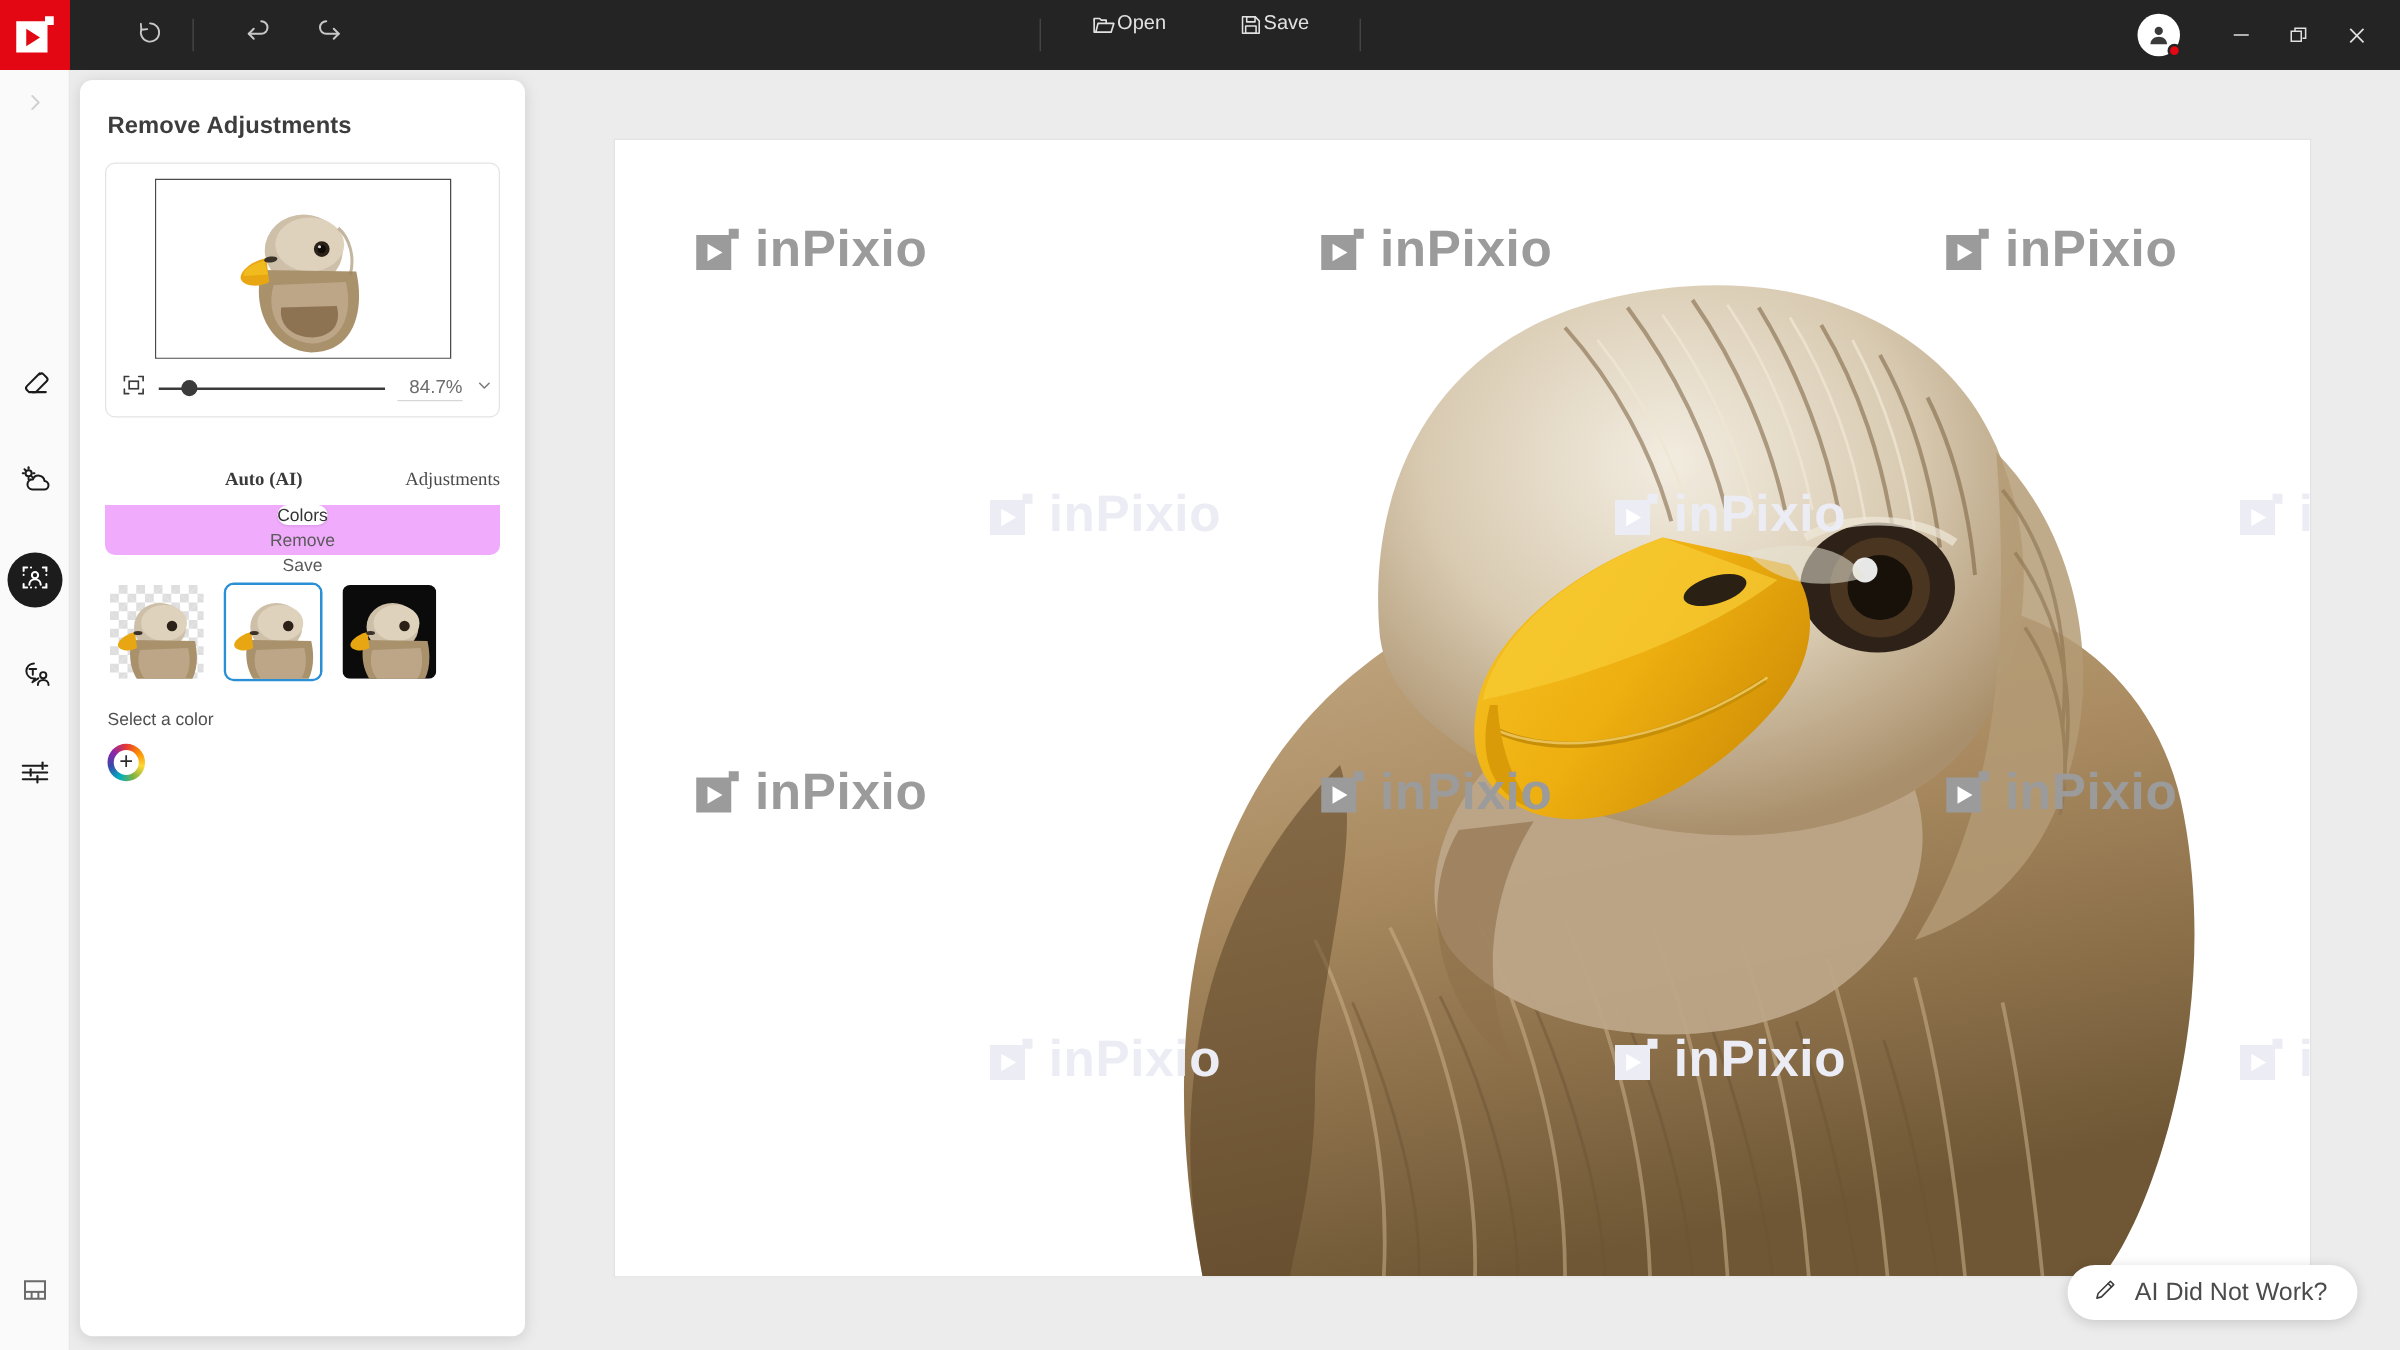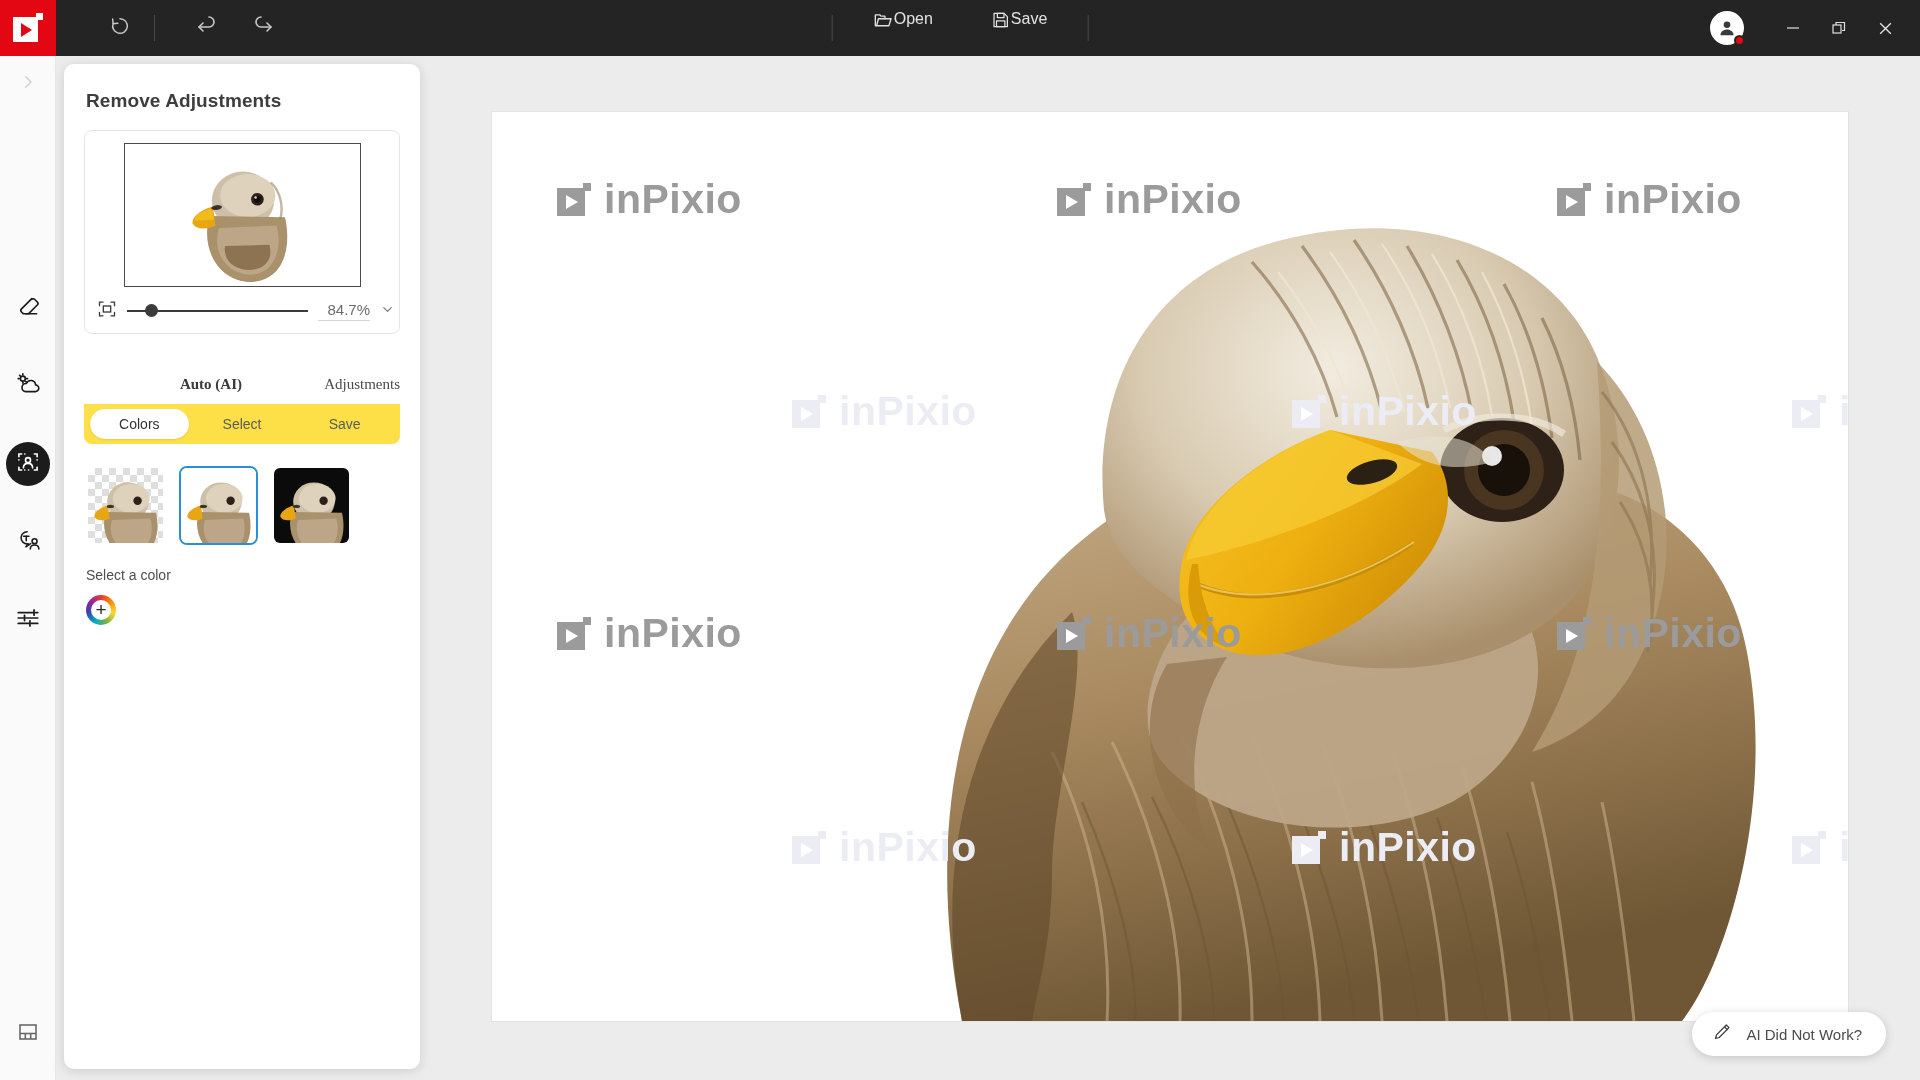--- a/index.html
+++ b/index.html
@@ -145,22 +145,22 @@
   }
   .tab-main {
     flex: 1 1 0; display: flex; align-items: center; justify-content: flex-end;
     font-size: 15px; color: #4a4a4a; cursor: pointer;
     background: #efefef; border-radius: 8px 8px 0 0; font-family: Liberation Serif, serif;
   }
   .tab-main.active { background: #ffffff; font-weight: bold; color: #3a3a3a; }
   .tab-main.inactive-right { border-radius: 8px 8px 0 0; }
 
   .subtabs {
-    background: #fde047; border-radius: 0 0 8px 8px;
-    height: 40px; display: flex; align-items: center; padding: 0 6px; gap: 4px;
+    background: #f0abfc; border-radius: 0 0 8px 8px;
+    height: 40px; display: flex; align-items: center; padding: 0 6px; gap: 4px; flex-direction: column;
   }
   .subtab {
     flex: 1 1 0; height: 30px; border-radius: 16px;
     display: flex; align-items: center; justify-content: center;
     font-size: 14px; color: #5a5a5a; cursor: pointer;
   }
   .subtab.active { background: #ffffff; color: #333; box-shadow: 0 1px 2px rgba(0,0,0,.10); }
 
   
   .thumbs { margin-top: 22px; display: flex; gap: 14px; padding-left: 2px; }
@@ -241,21 +241,21 @@
   
   .bird { position: absolute; left: 0; top: 0; width: 1356px; height: 909px; }
 
   .ai-btn {
     position: absolute; right: 34px; bottom: 24px;
     height: 44px; background: #fff; border-radius: 22px;
     box-shadow: 0 2px 10px rgba(0,0,0,.16);
     display: flex; align-items: center; gap: 14px;
     padding: 0 24px 0 20px; cursor: pointer;
   }
-  .ai-btn .lbl { font-size: 15px; color: #4b4b4b; }
+  .ai-btn .lbl { font-size: 20px; color: #4b4b4b; }
 </style>
 </head>
 <body>
 
 <div class="titlebar">
 
   <div class="logo-tile">
     <div class="logo-mark">
       <div class="sq"></div>
         <div class="tri"></div>
@@ -494,21 +494,21 @@
     <div class="tab-main inactive-right" style="background:#fff">
       <span>Adjustments</span>
     </div>
   </div>
 
   <div class="subtabs">
     <div class="subtab active">
       <span>Colors</span>
     </div>
     <div class="subtab">
-      <span>Select</span>
+      <span>Remove</span>
     </div>
     <div class="subtab">
       <span>Save</span>
     </div>
   </div>
 
   <div class="thumbs">
 
     <div class="thumb">
       <div class="checker"></div>

